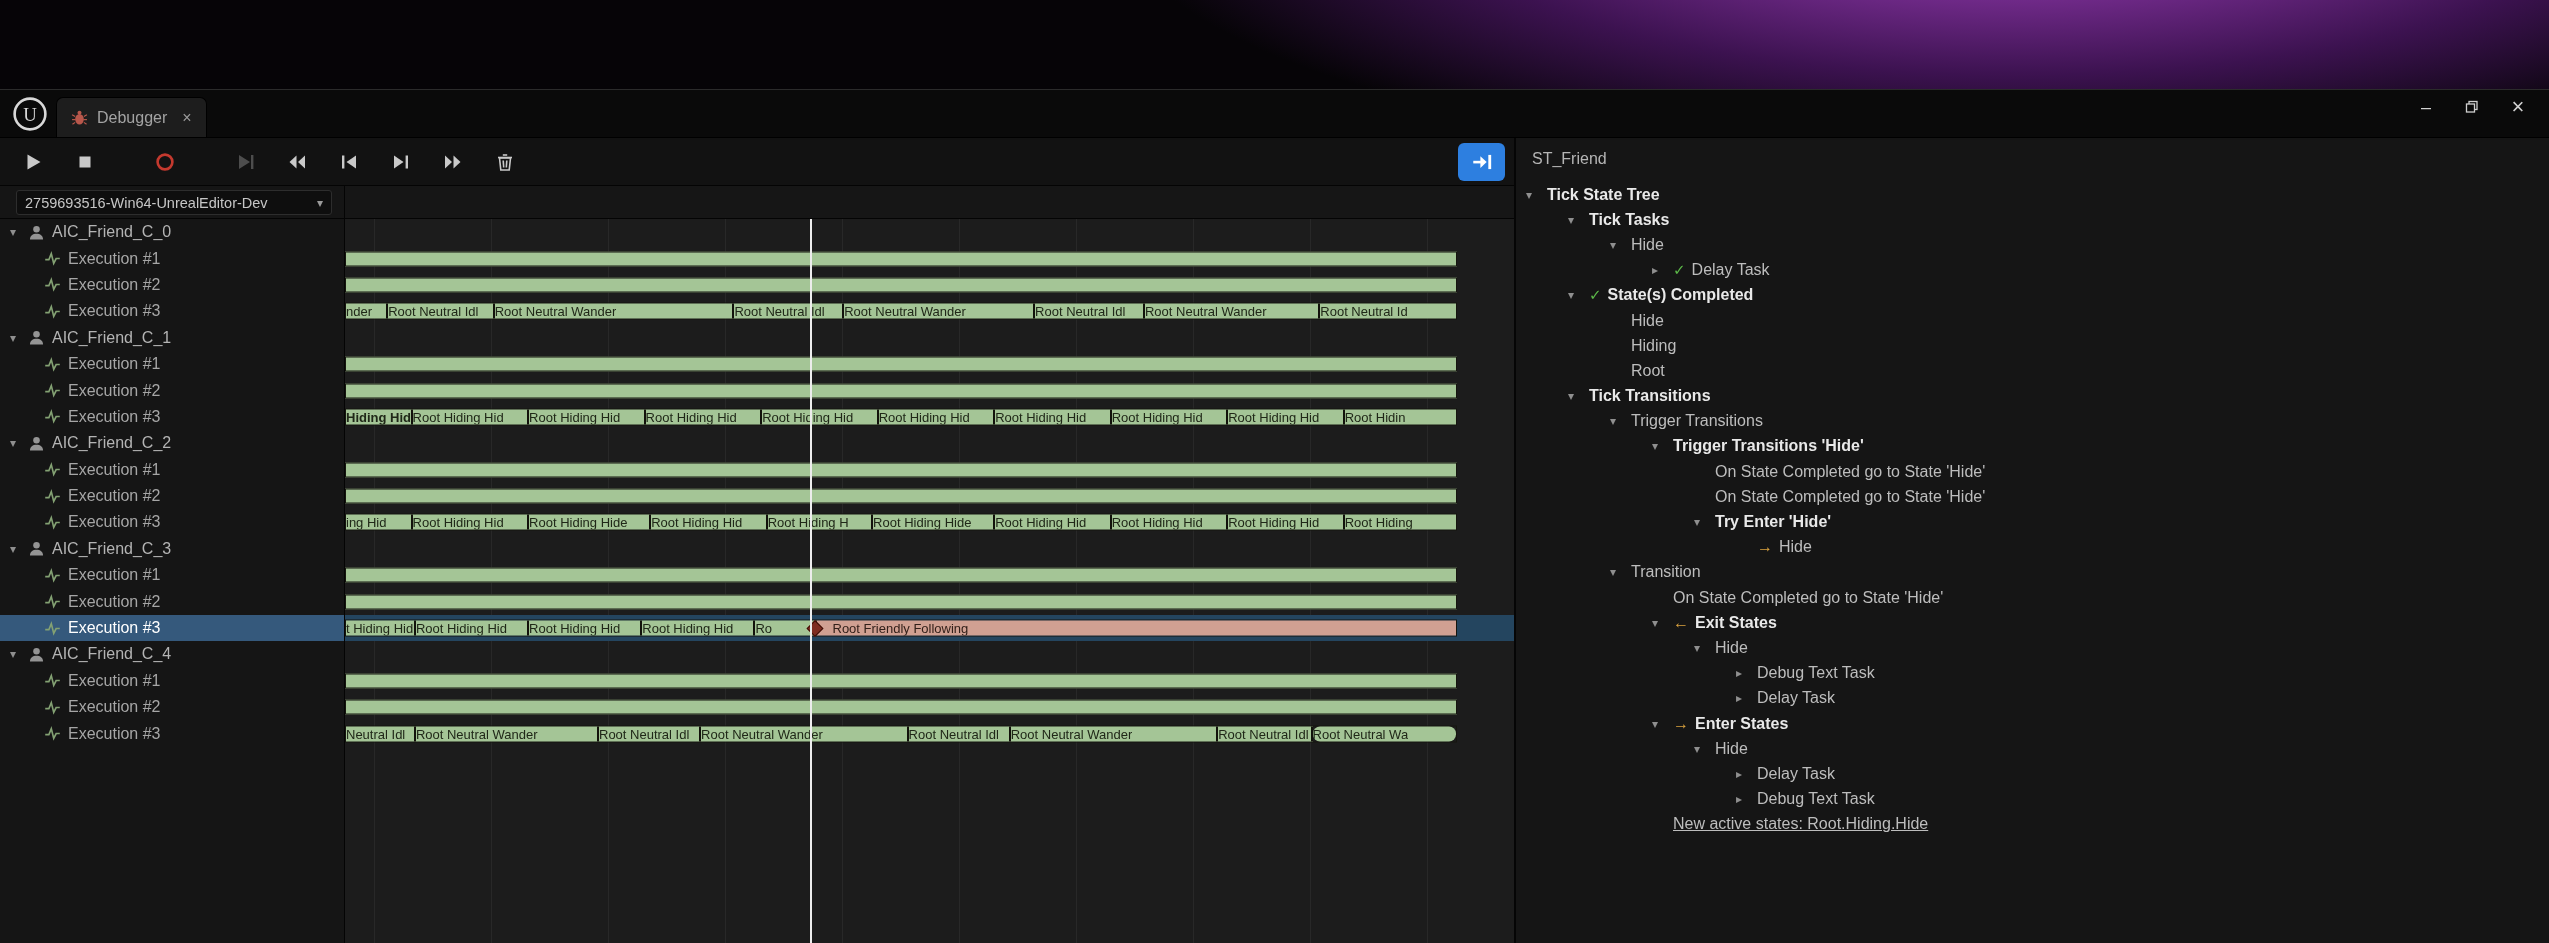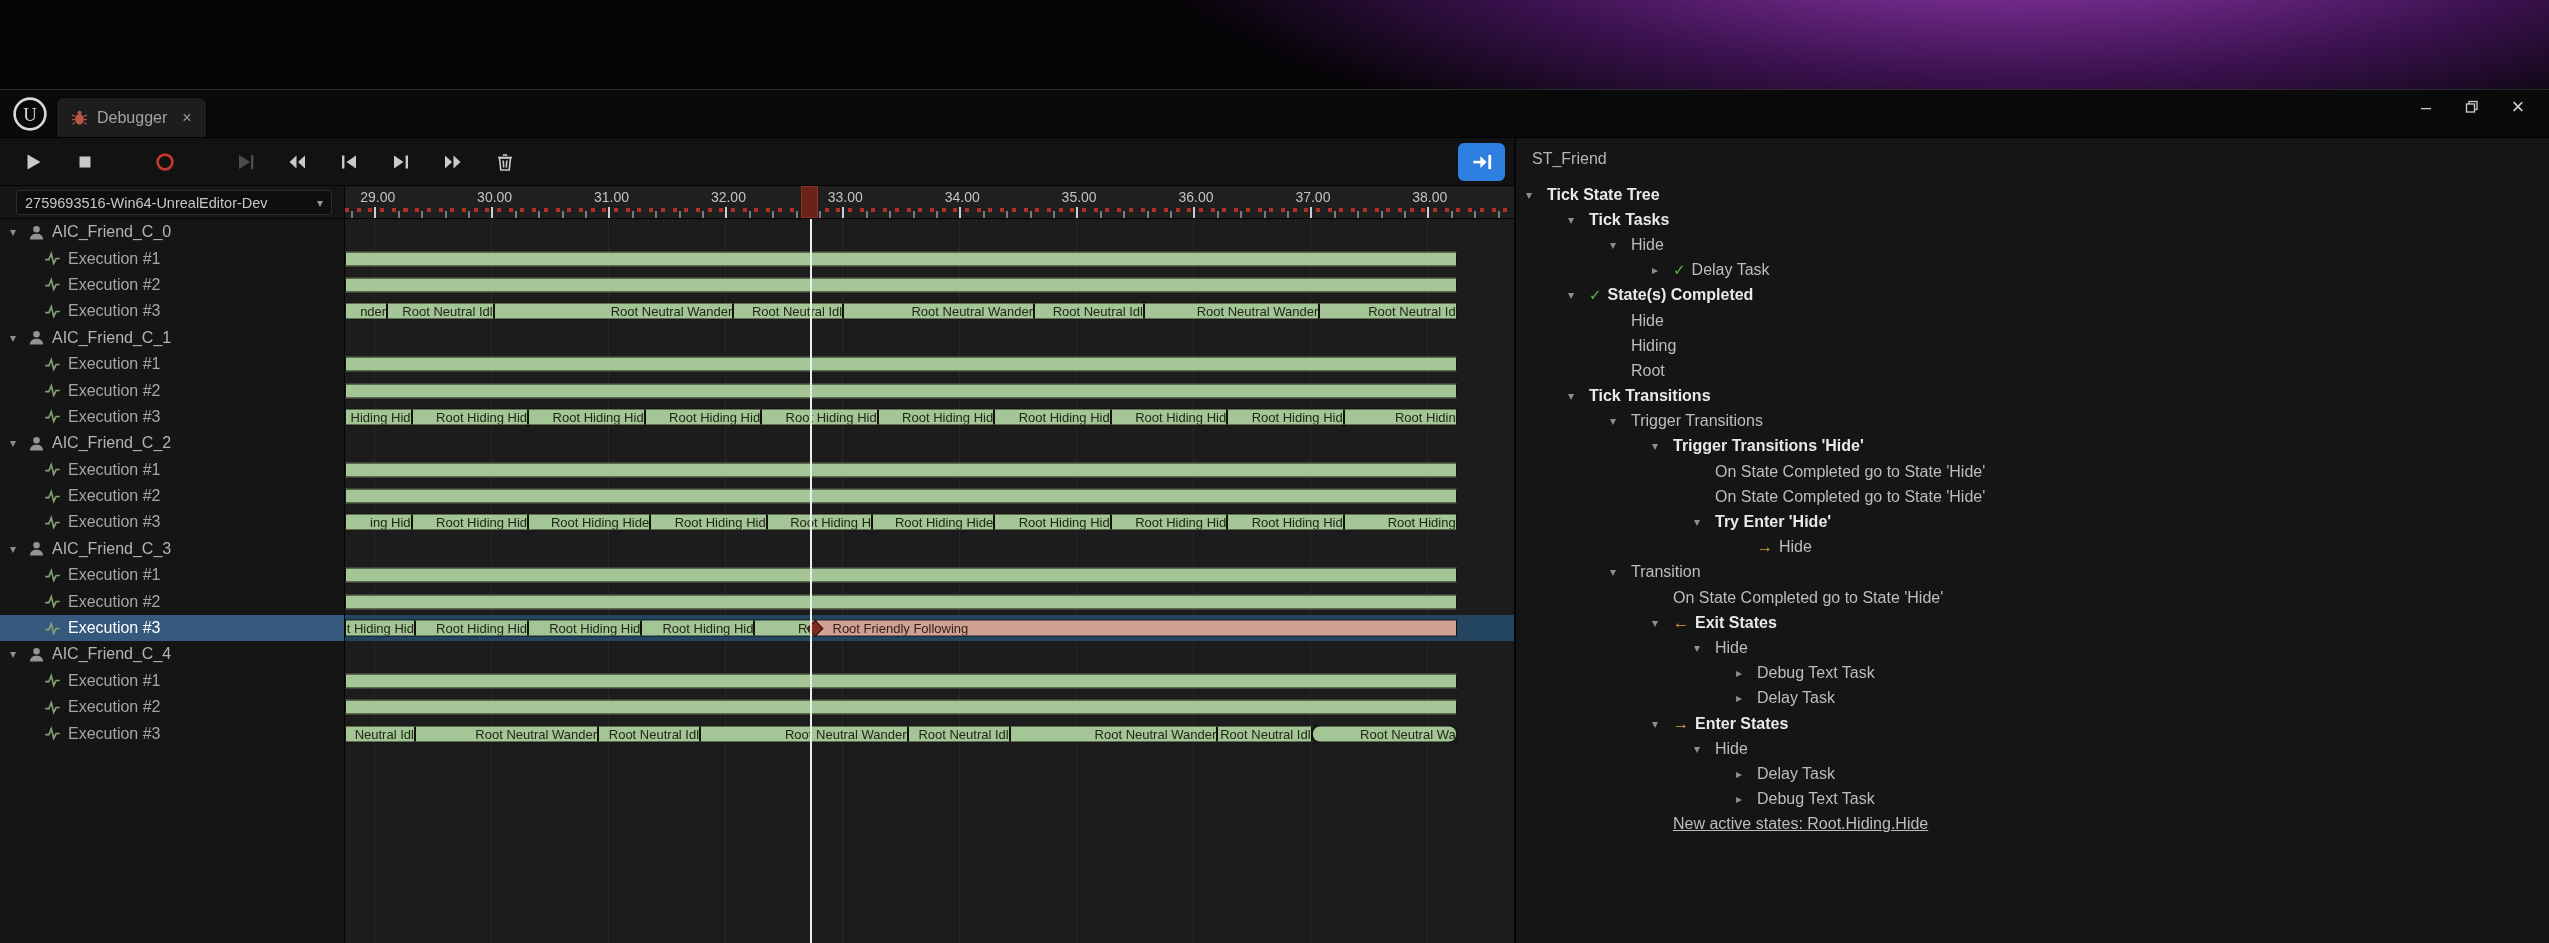--- a/index.html
+++ b/index.html
@@ -67,21 +67,21 @@
   .lrow .caret{width:18px;color:#8f8f8f;font-size:12px}
   .lrow .licon{width:17px;height:17px;margin-right:7px;display:inline-flex}
   .lrow .licon svg{width:17px;height:17px}
   .lrow.sel{background:#35597c;color:#fff}
 
   .trow{height:26.4px;position:relative}
   .trow.sel{background:#24455f}
   .bar{position:absolute;left:0;top:50%;transform:translateY(-50%)}
   .bar.solid{height:15px;background:#a4c596;border:1px solid #15150e}
   .bar.segments{height:17px;display:flex;border:1px solid #15150e}
-  .seg{flex:0 0 auto;display:flex;align-items:center;justify-content:flex-end;overflow:hidden;
+  .seg{flex:0 0 auto;display:flex;align-items:center;justify-content:flex-start;overflow:hidden;
     border-right:2px solid #12120b;background:#a4c596;color:#202818;font-size:13px;white-space:nowrap;position:relative}
   .seg:last-child{border-right:none}
   .seg.salmon{background:#d0a092;color:#33201a}
   .seg.leftalign{justify-content:flex-start;padding-left:16px;overflow:visible}
   .seg .seg-label{overflow:hidden;white-space:nowrap}
   .diamond{position:absolute;left:-8px;top:50%;width:12px;height:12px;transform:translateY(-50%) rotate(45deg);
     background:#7e2c20;border:1px solid #3c0e06;z-index:4}
 
   
   .rp-title{height:44px;padding:12px 12px 0 16px;font-size:16px;color:#b5b5b5}
@@ -204,36 +204,20 @@
         </button>
       </div>
 
       <div class="subhead">
         <div class="session-band">
           <div class="dropdown">
             <span>2759693516-Win64-UnrealEditor-Dev</span>
             <span class="dd-chevron">▾</span>
           </div>
         </div>
-        <div class="ruler" id="ruler">
-          <div class="red-dots"></div>
-          <div class="minor-ticks"></div>
-          <div class="sec-ticks"></div>
-          <div class="scrub-marker" id="scrub-marker" style="left: 39%;"></div>
-        <span class="tick-label" style="left: 2.5%;">29.00</span>
-            <span class="tick-label" style="left: 12.5%;">30.00</span>
-            <span class="tick-label" style="left: 22.5%;">31.00</span>
-            <span class="tick-label" style="left: 32.5%;">32.00</span>
-            <span class="tick-label" style="left: 42.5%;">33.00</span>
-            <span class="tick-label" style="left: 52.5%;">34.00</span>
-            <span class="tick-label" style="left: 62.5%;">35.00</span>
-            <span class="tick-label" style="left: 72.5%;">36.00</span>
-            <span class="tick-label" style="left: 82.5%;">37.00</span>
-            <span class="tick-label" style="left: 92.5%;">38.00</span>
-          </div>
       </div>
 
       <div class="content">
         <div class="left-panel" id="left-rows">
             <div class="lrow group">
               <span class="caret">▾</span>
               <span class="licon">
                 <svg viewBox="0 0 14 14">
                   <circle cx="7" cy="4.3" r="2.7" fill="#949494"></circle>
                   <path d="M1.6 12.8 C1.6 9.6 4 8 7 8 C10 8 12.4 9.6 12.4 12.8 Z" fill="#949494"></path>
@@ -442,21 +426,21 @@
               </div>
               <div class="trow"></div>
               <div class="trow">
                 <div class="bar solid" style="width: 95.1%;"></div>
               </div>
               <div class="trow">
                 <div class="bar solid" style="width: 95.1%;"></div>
               </div>
               <div class="trow">
                 <div class="bar segments" style="width: 95.1%;">
-                  <div class="seg" style="flex-basis: 6%;">
+                  <div class="seg" style="flex-basis: 6%; font-weight: bold;">
                     <span class="seg-label">Hiding Hid</span>
                   </div>
                   <div class="seg" style="flex-basis: 10.5%;">
                     <span class="seg-label">Root Hiding Hid</span>
                   </div>
                   <div class="seg" style="flex-basis: 10.5%;">
                     <span class="seg-label">Root Hiding Hid</span>
                   </div>
                   <div class="seg" style="flex-basis: 10.5%;">
                     <span class="seg-label">Root Hiding Hid</span>

